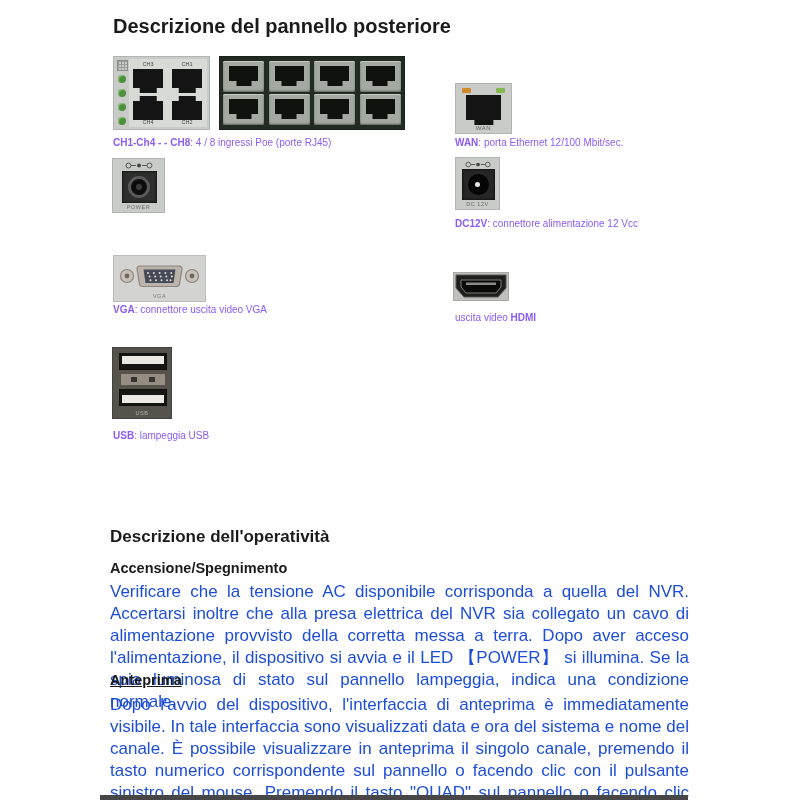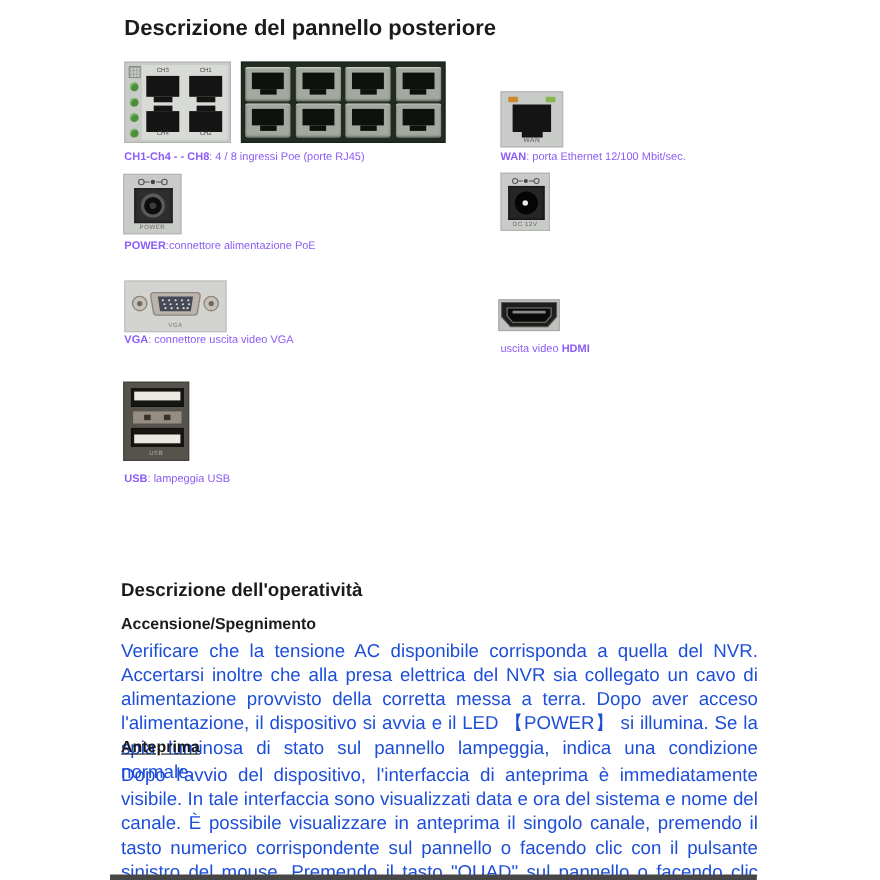--- a/index.html
+++ b/index.html
@@ -154,22 +154,22 @@
       <line x1="17" y1="3.5" x2="22" y2="3.5" stroke="#555" stroke-width="1"></line>
       <circle cx="24.5" cy="3.5" r="2.5" fill="none" stroke="#555" stroke-width="1"></circle>
     </svg>
     <div class="dc-square" style="left:6px;top:11px;width:33px;height:31px;background:#262626;">
       <div class="ring" style="left:6px;top:5px;width:21px;height:21px;background:#050505;"></div>
       <div class="ring" style="left:13px;top:13px;width:5px;height:5px;background:#e8e8e8;"></div>
     </div>
     <div class="tinylabel" style="bottom:2px;font-size:5.5px;color:#6a6a6a;">DC 12V</div>
   </div>
 
-  <div class="abs cap" style="left:113px;top:218px;">
-    <b>POWER</b><span>:connettore alimentazione PoE</span>
+  <div class="abs cap" style="left:455px;top:218px;">
+    <b>DC12V</b><span>: connettore alimentazione 12 Vcc</span>
   </div>
 
   <div class="bezel" style="left:113px;top:255px;width:93px;height:47px;background:#d3d3d1;border-color:#bdbdbb;">
     <svg width="91" height="45" viewBox="0 0 91 45">
       <circle cx="13" cy="20" r="6.5" fill="#c9c2ba" stroke="#8a847c" stroke-width="1.2"></circle>
       <circle cx="13" cy="20" r="2.4" fill="#6e6860"></circle>
       <circle cx="78" cy="20" r="6.5" fill="#c9c2ba" stroke="#8a847c" stroke-width="1.2"></circle>
       <circle cx="78" cy="20" r="2.4" fill="#6e6860"></circle>
       <path d="M26 10 h39 a3 3 0 0 1 3 3 l-2.5 15 a3 3 0 0 1 -3 2.5 h-34 a3 3 0 0 1 -3 -2.5 l-2.5 -15 a3 3 0 0 1 3 -3 z" fill="#bcb4ac" stroke="#8d867e" stroke-width="1.2"></path>
       <path d="M29.5 13.5 h32 l-2 13.5 h-28 z" fill="#454a55"></path>

